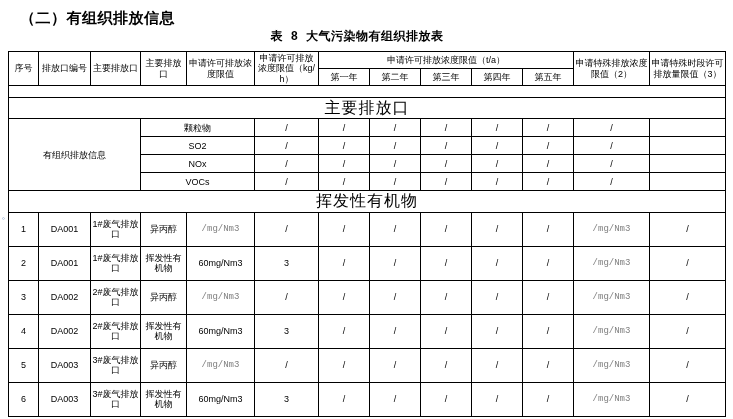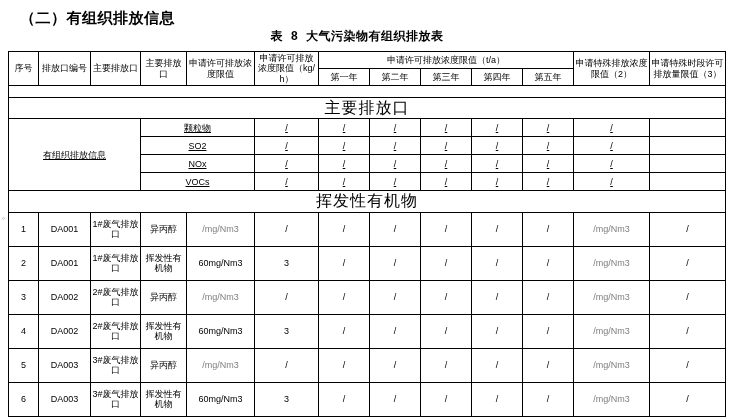--- a/index.html
+++ b/index.html
@@ -63,24 +63,24 @@
     letter-spacing: 1px;
   }
   .blankrow td {
     height: 9px;
   }
   .tall td {
     height: 31px;
   }
   .smallrow td {
     height: 15px;
-    text-decoration: underline;
   }
   .gray {
     color: #808080;
+    font-family: Liberation Mono, monospace;
   }
   .sidemark {
     position: absolute;
     left: 2px;
     top: 214px;
     font-size: 8px;
     color: #4a6fa5;
   }
 </style>
 </head>

